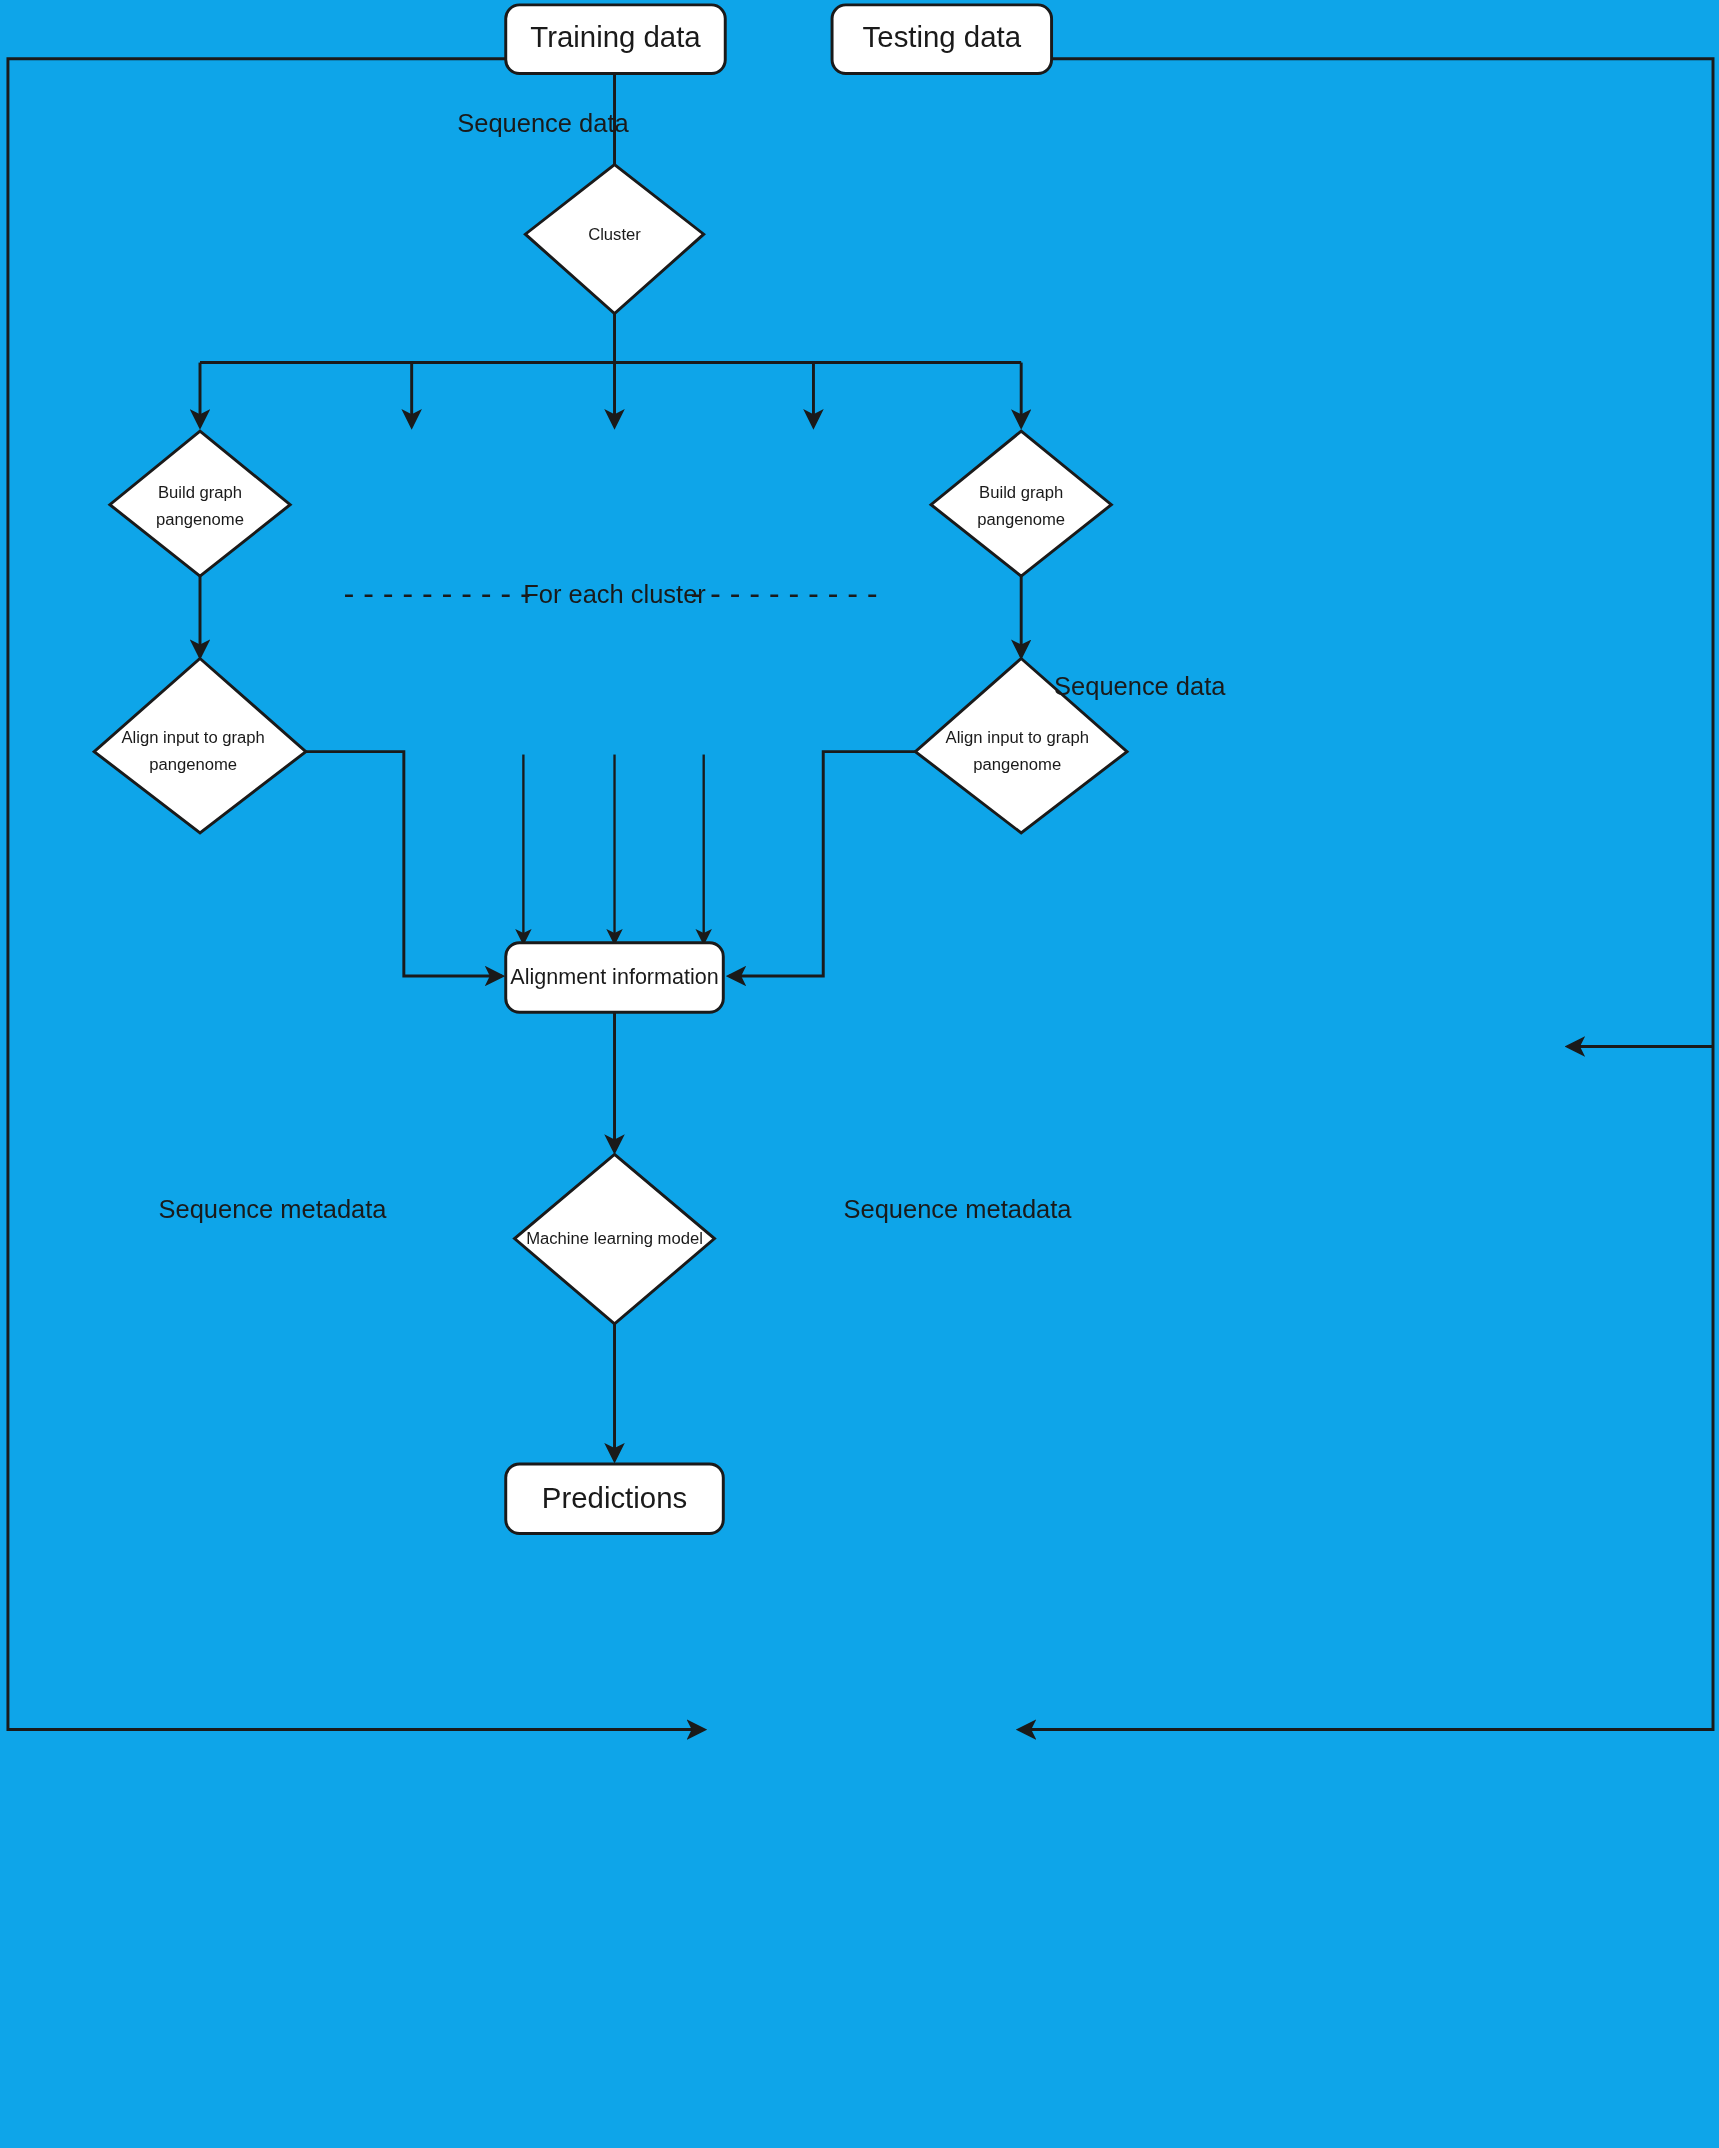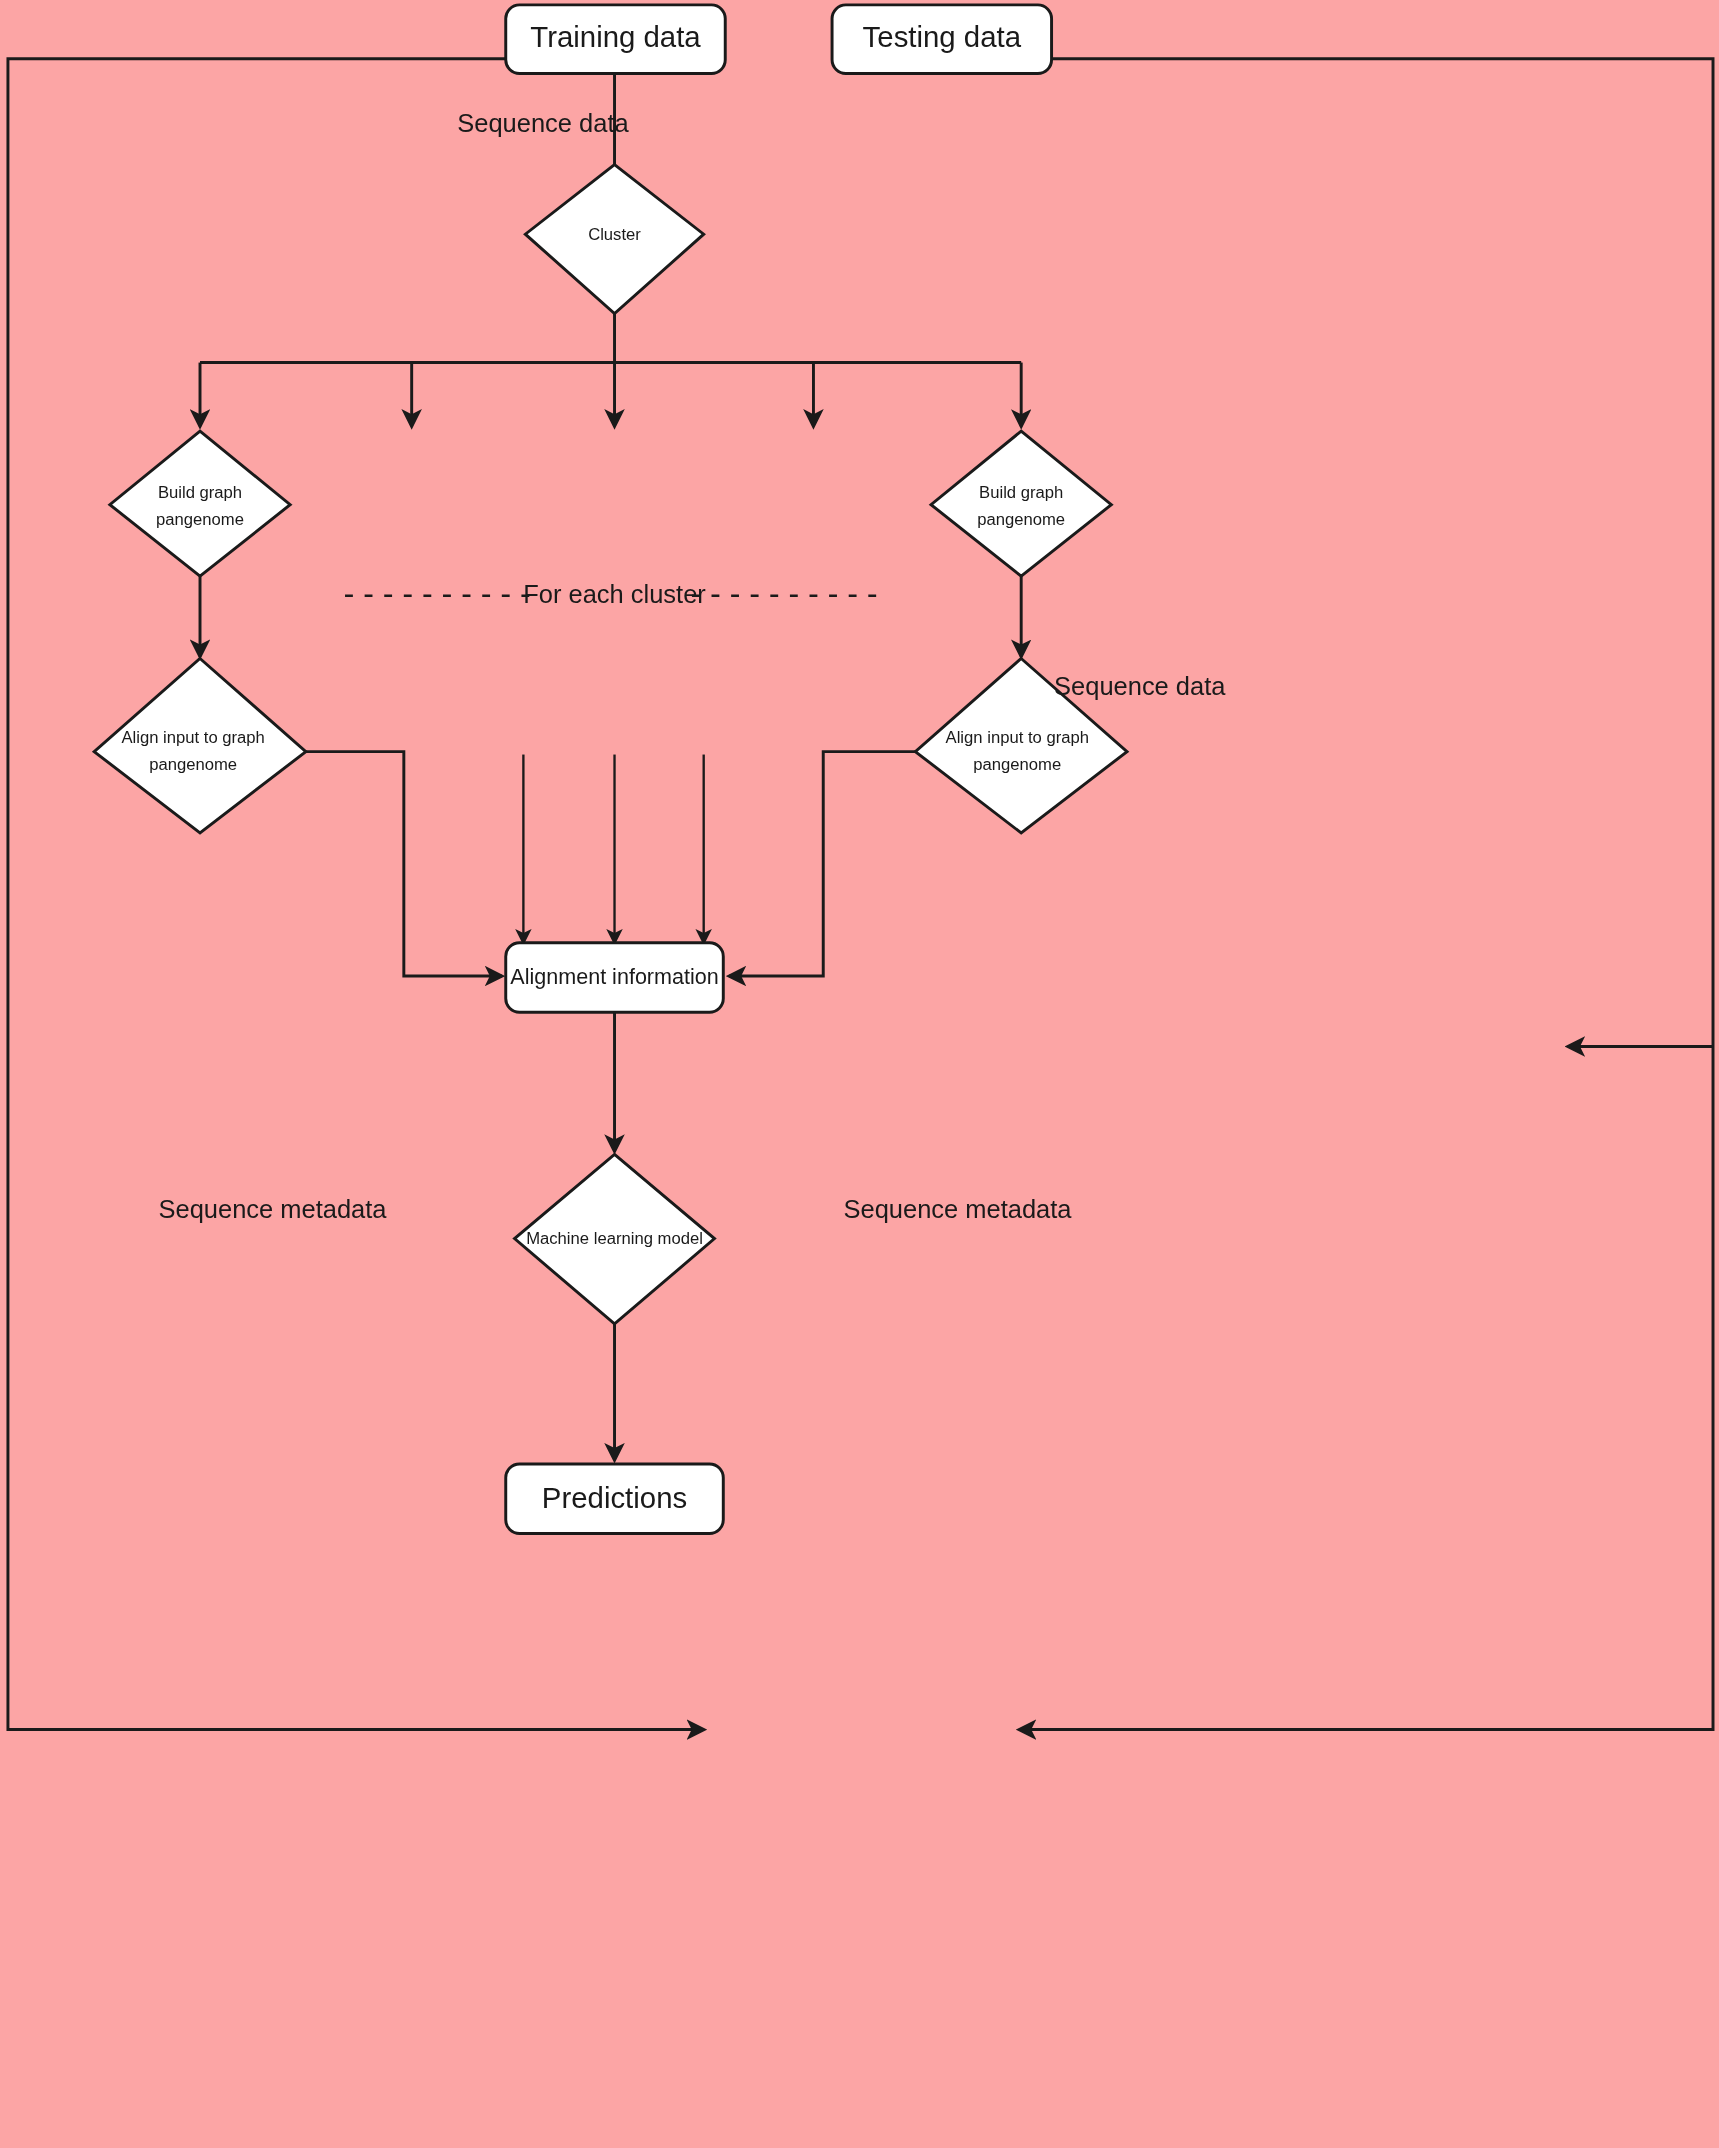--- a/index.html
+++ b/index.html
@@ -7,21 +7,21 @@
     padding: 0;
     background: #ffffff;
   }
   body {
     font-family: "Liberation Sans", sans-serif;
   }
   #diagram-root {
     position: relative;
     width: 1719px;
     height: 2148px;
-    background: #fca5a5;
+    background: #0ea5e9;
     overflow: hidden;
   }
   svg#flow {
     display: block;
     width: 1719px;
     height: 2148px;
   }
   .shape-stroke {
     fill: #ffffff;
     stroke: #1a1a1a;

